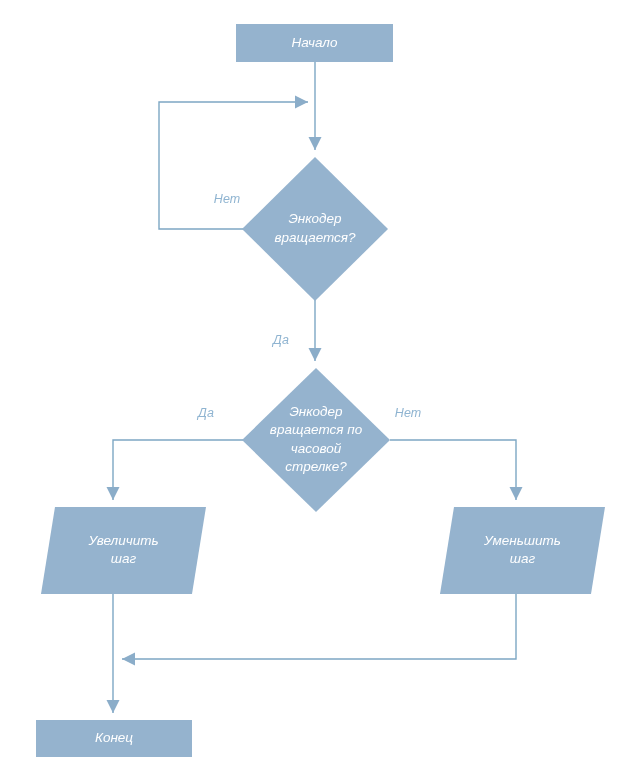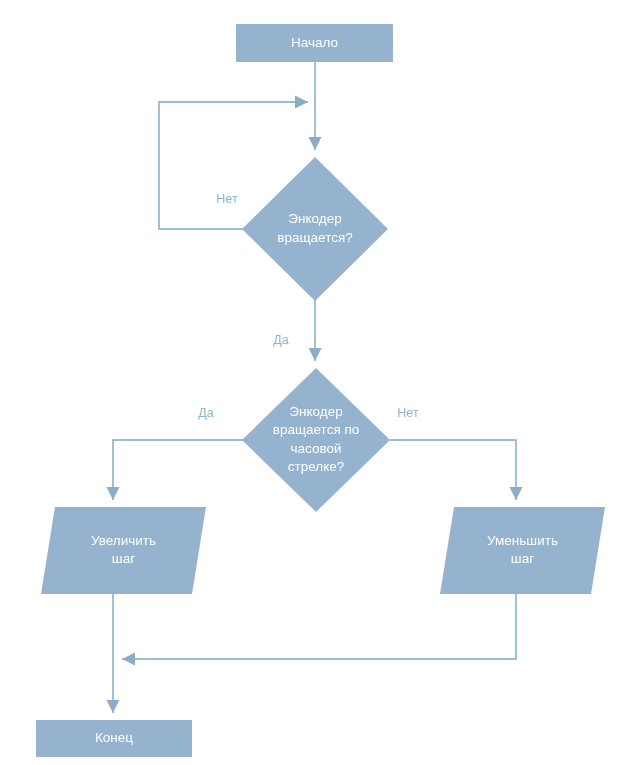--- a/index.html
+++ b/index.html
@@ -12,20 +12,21 @@
     width: 625px;
     height: 765px;
     font-family: "Liberation Sans", sans-serif;
     overflow: hidden;
   }
   #flowchart-root {
     position: relative;
     width: 511px;
     height: 765px;
     background: #ffffff;
+    font-style: italic;
   }
   svg.diagram-canvas {
     display: block;
     width: 625px;
     height: 765px;
   }
   .node-shape {
     stroke: none;
   }
   .node-label {

